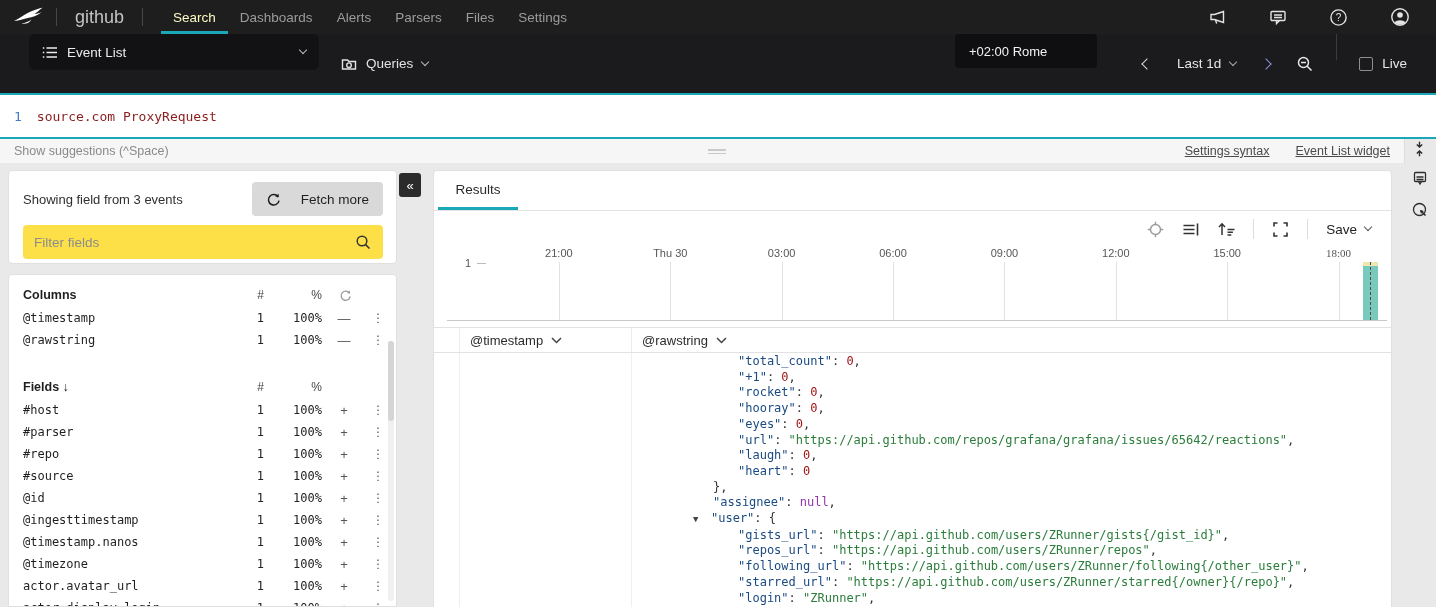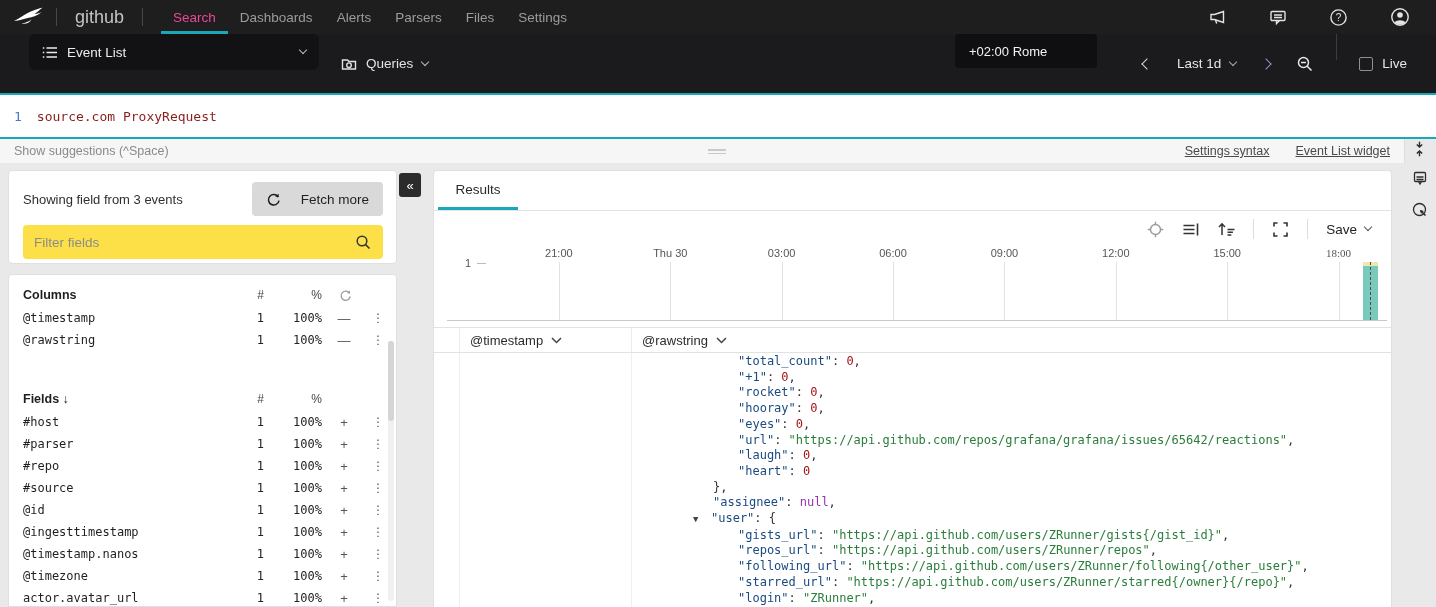--- a/index.html
+++ b/index.html
@@ -6,21 +6,21 @@
   body{font-family:"Liberation Sans",sans-serif;background:#e9e9e9}
   .screen{position:relative;width:1436px;height:607px;overflow:hidden;background:#e9e9e9}
   .mono{font-family:"DejaVu Sans Mono",monospace}
   svg{display:block}
   
   .topnav{position:absolute;top:0;left:0;right:0;height:34px;background:#1e1e1e;display:flex;align-items:center;padding:0 12px}
   .topnav .vdiv{width:1px;height:18px;background:#474747;margin:0 12px}
   .repo-name{color:#c3c3c3;font-size:18px;padding:0 6px}
   .navitems{display:flex;height:100%;margin-left:6px}
   .navitem{display:flex;align-items:center;padding:0 12px;color:#9c9c9c;font-size:13.5px;height:100%;cursor:pointer}
-  .navitem.active{color:#ec4899;box-shadow:inset 0 -3px 0 #1aa7b7}
+  .navitem.active{color:#fef9c3;box-shadow:inset 0 -3px 0 #1aa7b7}
   .nav-icons{margin-left:auto;display:flex;align-items:center;gap:42px;color:#e4e4e4;padding-right:14px}
   
   .toolbar{position:absolute;top:34px;left:0;right:0;height:59px;background:#1b1b1d;display:flex;padding:0 29px}
   .view-btn{width:290px;height:36px;background:#121214;border-radius:6px;color:#ececec;display:flex;align-items:center;gap:10px;padding:0 13px;font-size:13.5px;cursor:pointer}
   .queries{margin-left:22px;display:flex;align-items:center;gap:9px;color:#e2e2e2;font-size:13.5px;cursor:pointer}
   .tz-box{margin-left:auto;width:142px;height:34px;background:#0f0f12;border-radius:4px;color:#f2f2f2;font-size:13px;display:flex;align-items:center;padding:0 14px;cursor:text}
   .chev{display:inline-block;width:6px;height:6px;border-right:1.5px solid currentColor;border-bottom:1.5px solid currentColor;transform:rotate(45deg);position:relative;top:-2px}
   .arrow-left,.arrow-right{display:inline-block;width:8px;height:8px;border-left:1.8px solid currentColor;border-bottom:1.8px solid currentColor}
   .arrow-left{transform:rotate(45deg);color:#d6d6d6}
   .arrow-right{transform:rotate(225deg);color:#8a8fd8}
@@ -275,21 +275,21 @@
         </div>
         <div class="frow">
           <span class="fname">@rawstring</span>
           <span class="fcount">1</span>
           <span class="fpct">100%</span>
           <span class="fact">—</span>
           <span class="fmenu">⋮</span>
         </div>
       </div>
     <div class="sec-gap"></div>
-    <div class="frow head" style="margin-top:12px">
+    <div class="frow head" style="margin-top:0">
       <span class="sec-title"><span>Fields</span> <span style="font-weight:normal">↓</span></span>
       <span class="colh">#</span>
       <span class="colh">%</span>
       <span></span>
         <span></span>
     </div>
     <div id="fields-rows">
         <div class="frow">
           <span class="fname">#host</span>
           <span class="fcount">1</span>

